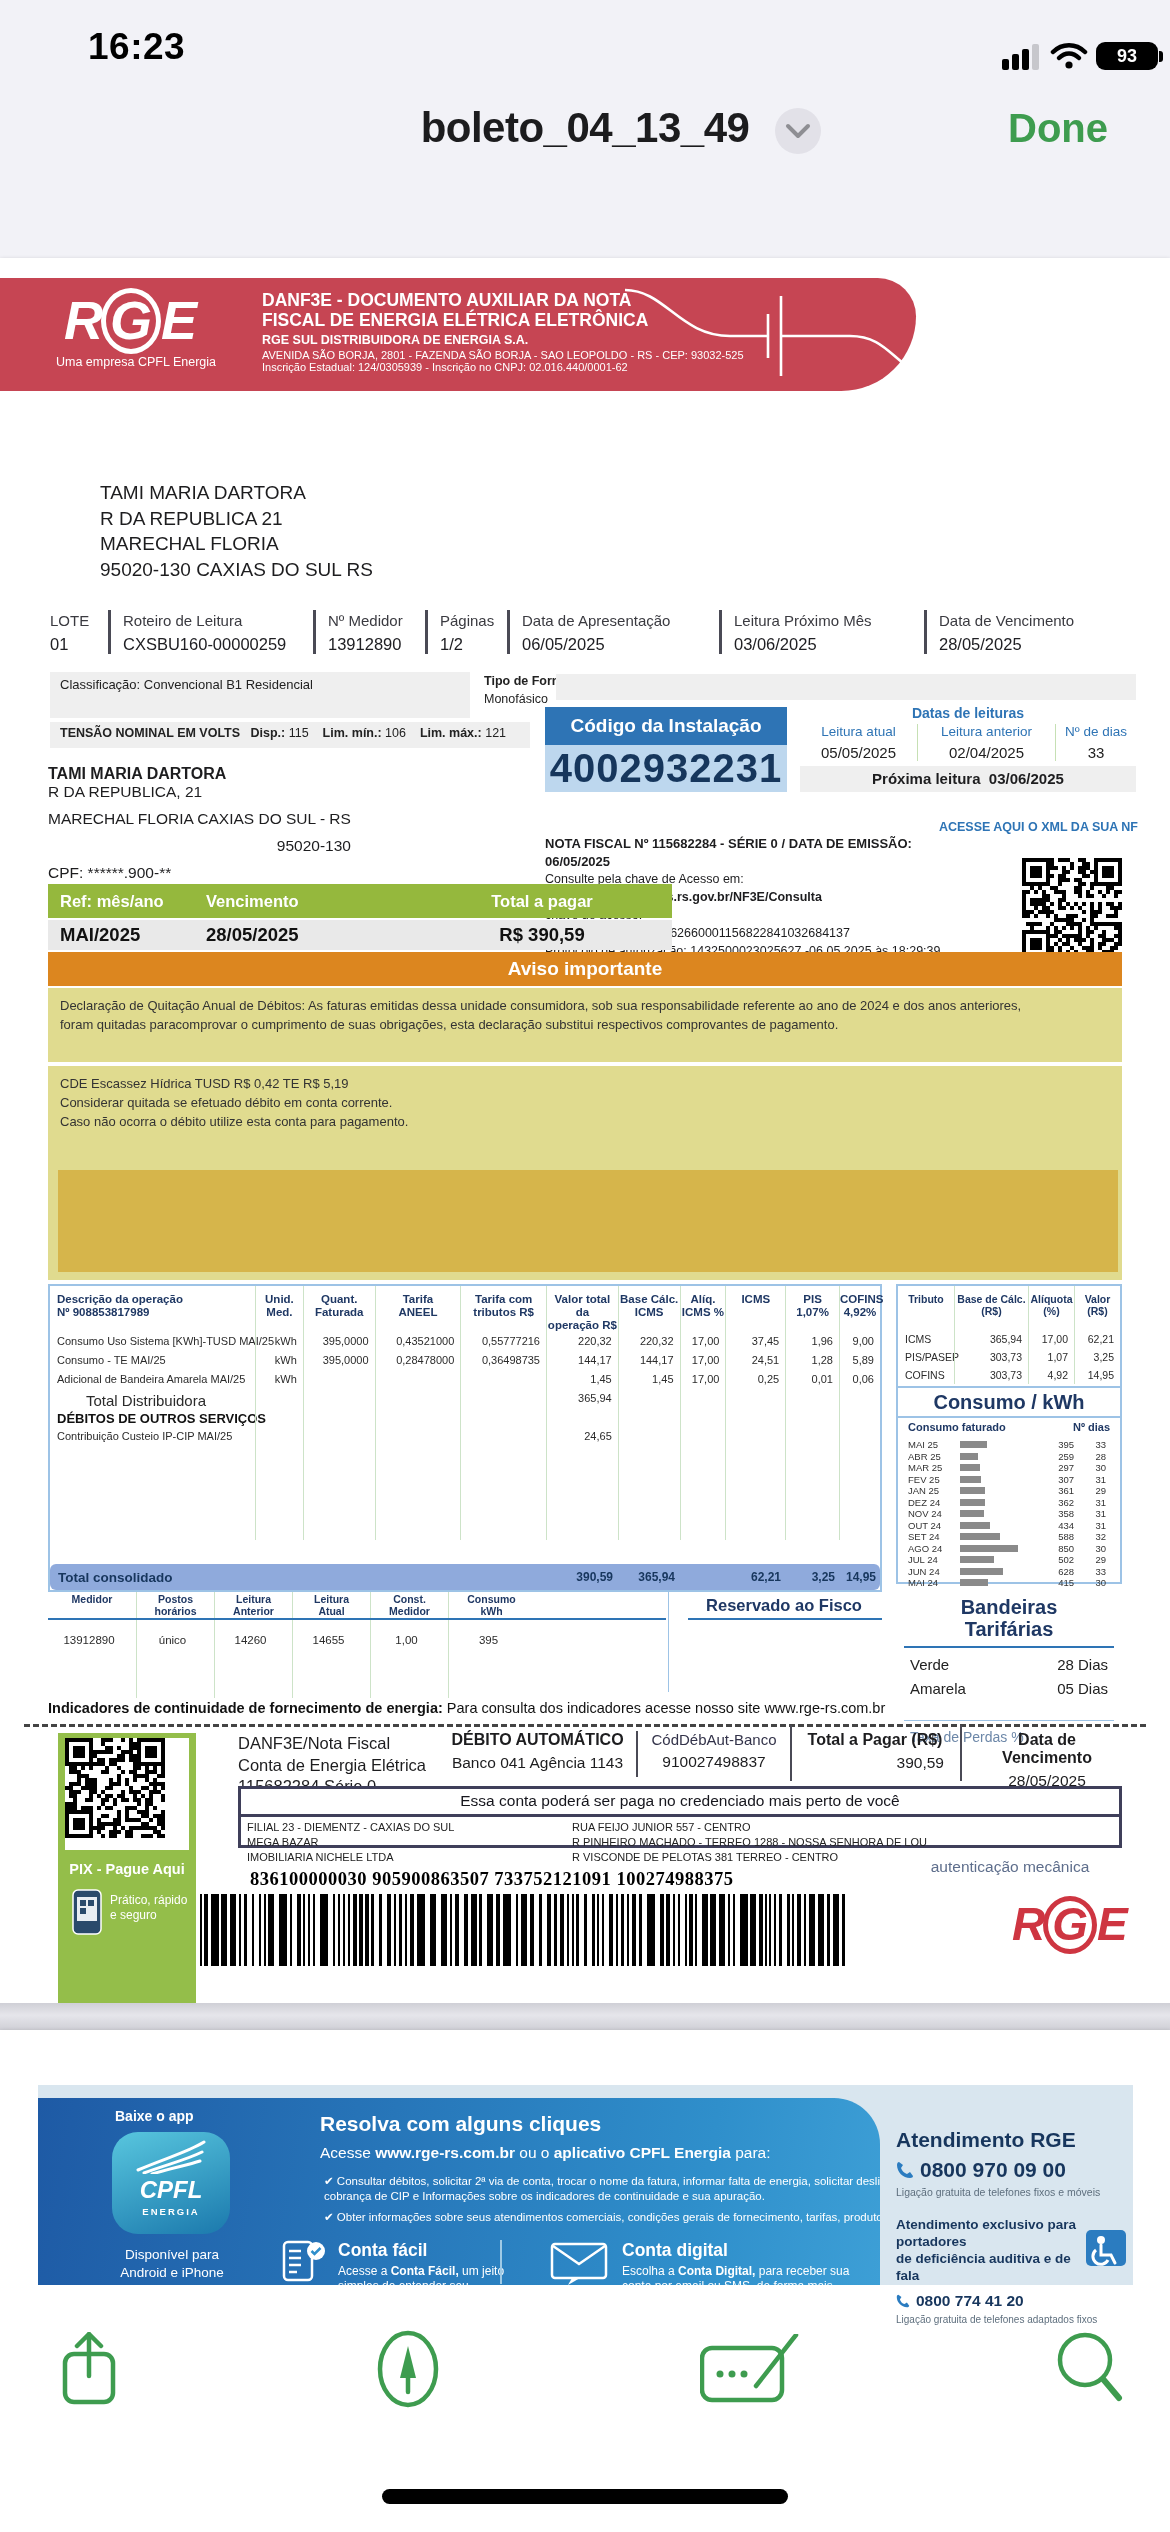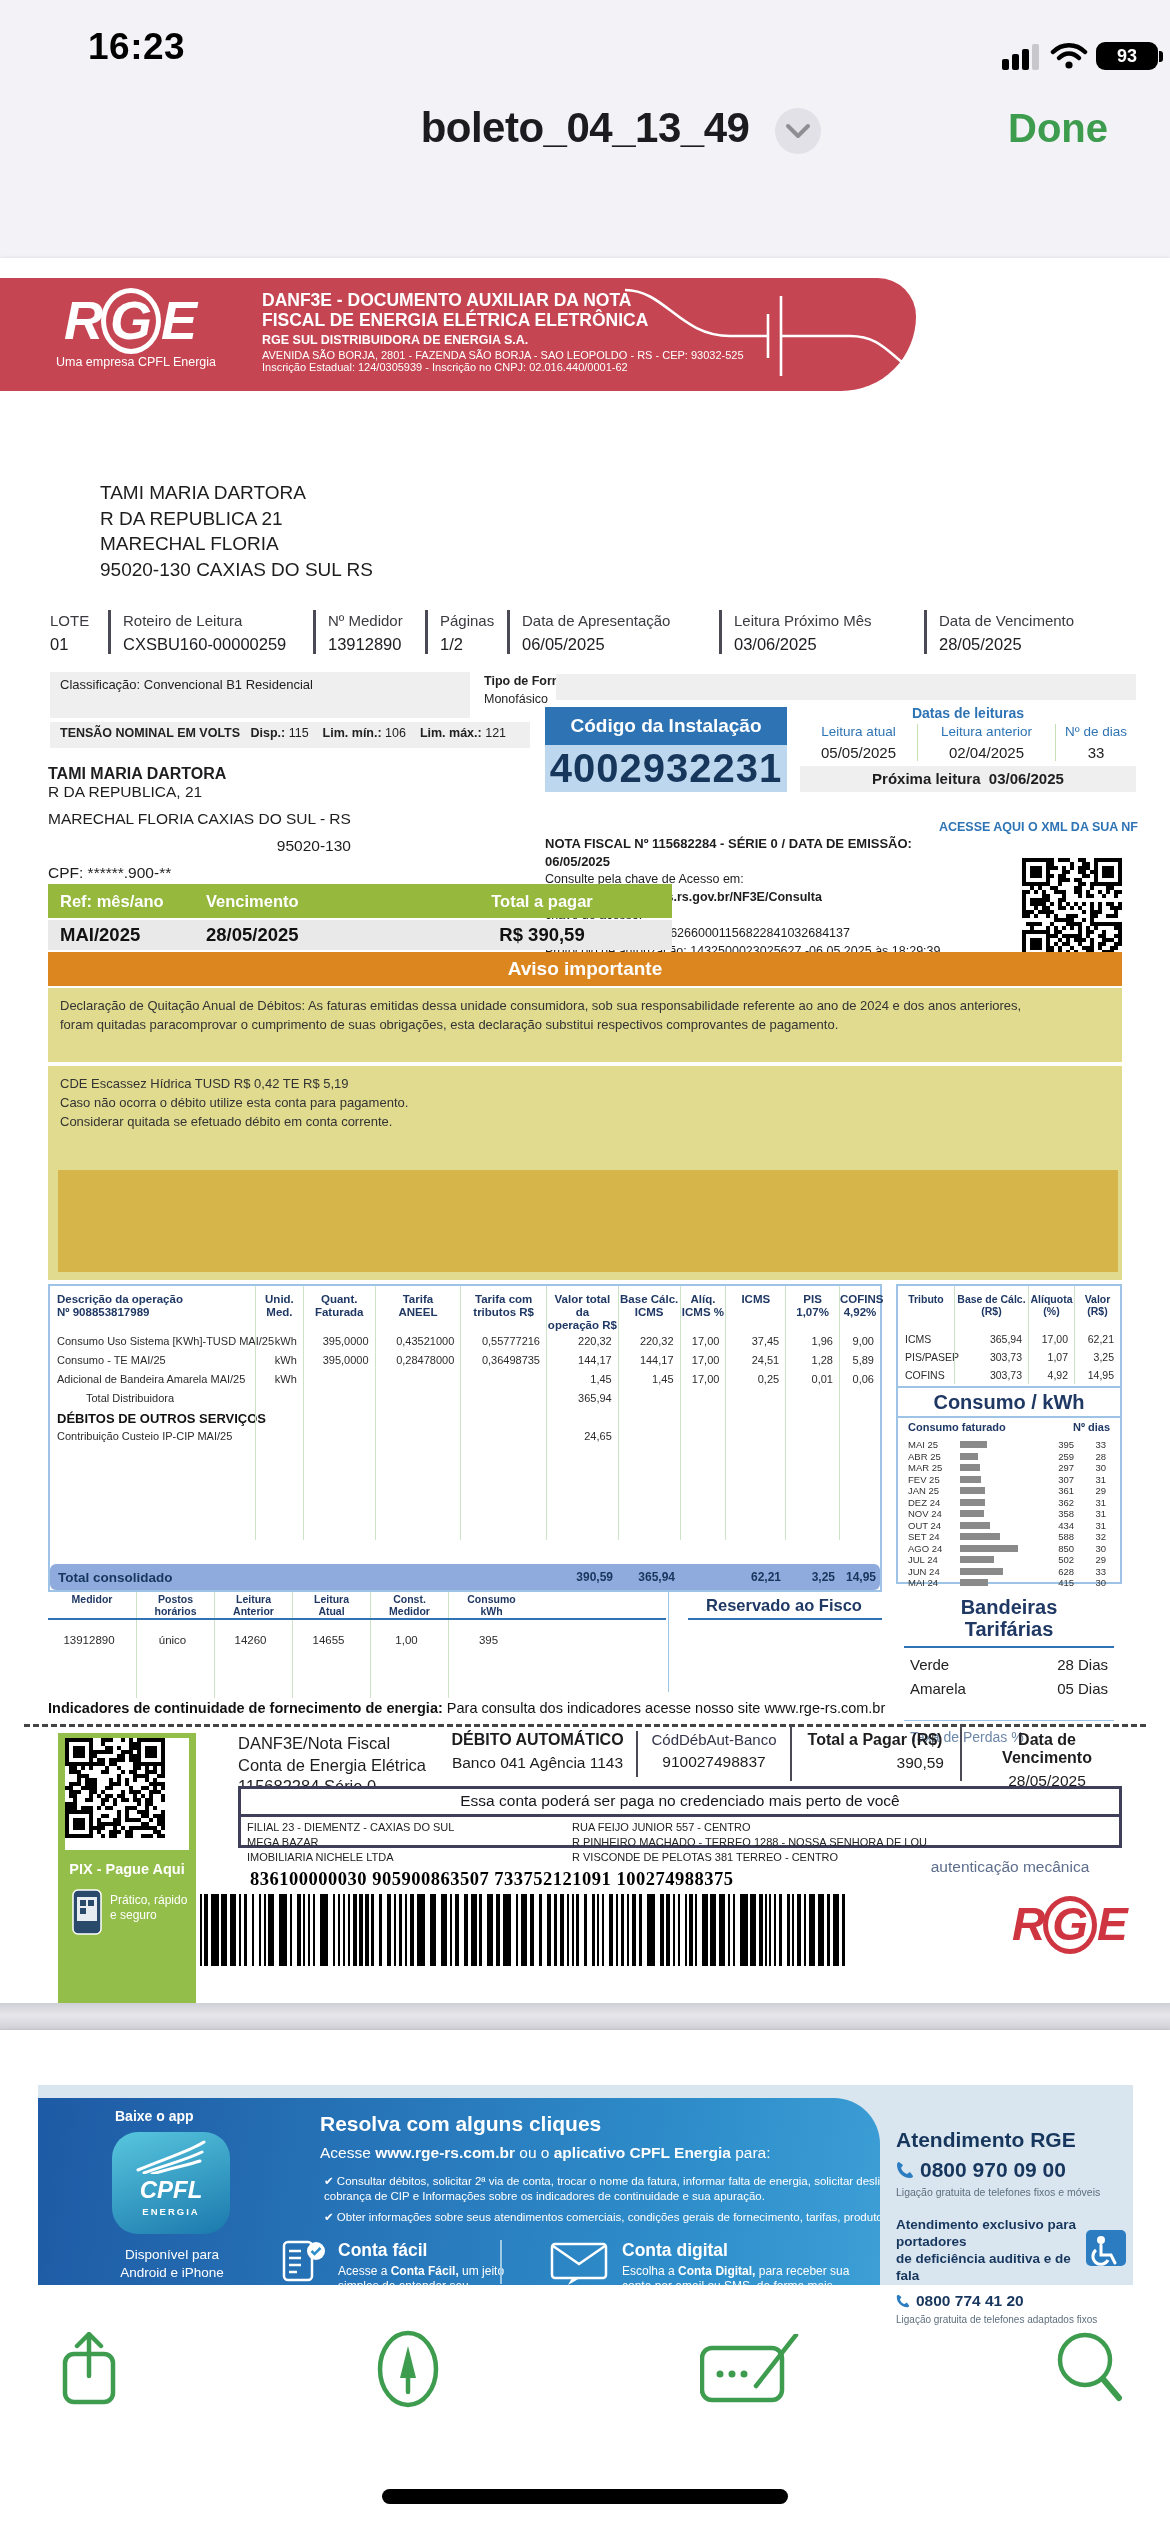--- a/index.html
+++ b/index.html
@@ -544,34 +544,34 @@
 
   <div class="abs" style="left:48px;top:952px;width:1074px;height:34px;background:#DC861F;color:#fff;font-weight:700;font-size:19px;display:flex;align-items:center;justify-content:center;">
     <span>Aviso importante</span>
   </div>
   <div class="abs" style="left:48px;top:988px;width:1074px;height:74px;background:#E0DB8F;padding:8px 12px;font-size:13px;color:#333;line-height:19px;">
     <div>Declaração de Quitação Anual de Débitos: As faturas emitidas dessa unidade consumidora, sob sua responsabilidade referente ao ano de 2024 e dos anos anteriores,</div>
     <div>foram quitadas paracomprovar o cumprimento de suas obrigações, esta declaração substitui respectivos comprovantes de pagamento.</div>
   </div>
   <div class="abs" style="left:48px;top:1066px;width:1074px;height:214px;background:#E0DB8F;padding:8px 12px;font-size:13px;color:#333;line-height:19px;">
     <div>CDE Escassez Hídrica  TUSD R$ 0,42  TE R$ 5,19</div>
+    <div>Considerar quitada se efetuado débito em conta corrente.</div>
     <div>Caso não ocorra o débito utilize esta conta para pagamento.</div>
-    <div>Considerar quitada se efetuado débito em conta corrente.</div>
     <div class="abs" style="left:10px;right:4px;top:104px;height:102px;background:#D6B54B;"></div>
   </div>
 
   <div class="abs ops-wrap" style="left:48px;top:1284px;width:834px;height:308px;">
     <div id="ops-cols" style="display:flex;height:254px;">
         <div class="ops-col" style="width: 205px;">
           <div class="ops-head pre" style="text-align: left; padding-left: 7px;">Descrição da operação
 Nº 908853817989</div>
           <div class="ops-cell l">Consumo Uso Sistema [KWh]-TUSD MAI/25</div>
           <div class="ops-cell l">Consumo - TE MAI/25</div>
           <div class="ops-cell l">Adicional de Bandeira Amarela MAI/25</div>
-          <div class="ops-cell l" style="font-size: 11px; padding-left: 36px;">Total Distribuidora</div>
+          <div class="ops-cell l" style="font-size: 15px; padding-left: 36px;">Total Distribuidora</div>
           <div class="ops-cell l sec">DÉBITOS DE OUTROS SERVIÇOS</div>
           <div class="ops-cell l">Contribuição Custeio IP-CIP MAI/25</div>
         </div>
         <div class="ops-col" style="width: 48px;">
           <div class="ops-head pre">Unid.
 Med.</div>
           <div class="ops-cell">kWh</div>
           <div class="ops-cell">kWh</div>
           <div class="ops-cell">kWh</div>
           <div class="ops-cell"></div>

